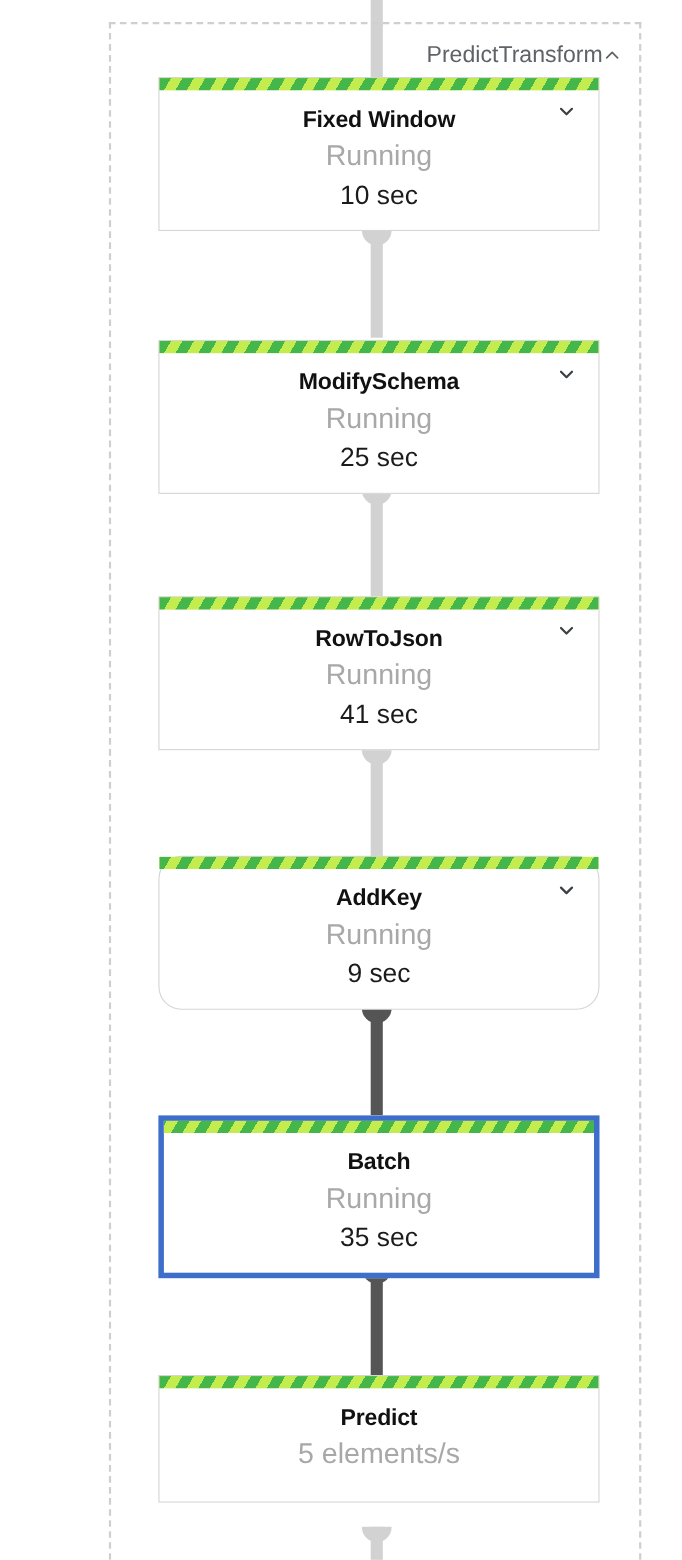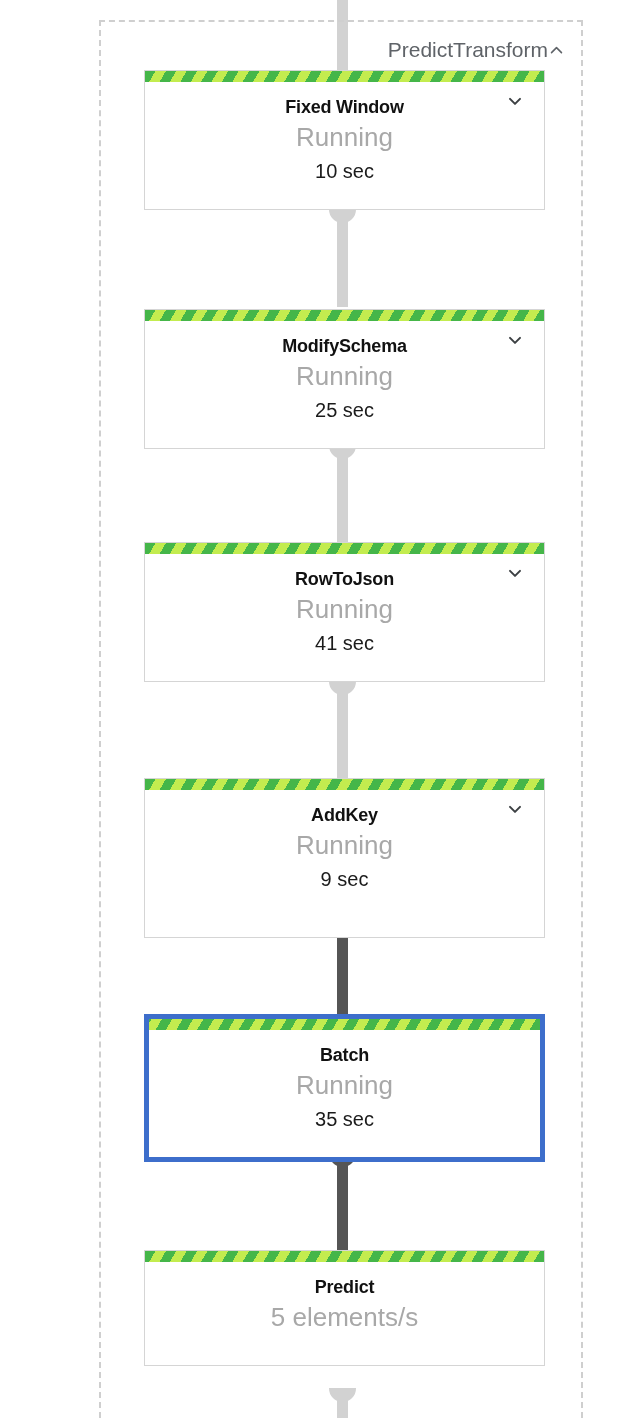--- a/index.html
+++ b/index.html
@@ -116,33 +116,33 @@
       #c3ec4f 9px, #c3ec4f 18px
     );
     background-color: #c3ec4f;
   }
   .node-body {
     position: relative;
     padding: 13px 0 18px 0;
     text-align: center;
   }
   .node-title {
-    font-size: 18px;
+    font-size: 21px;
     font-weight: bold;
     color: #111111;
     line-height: 1.35;
     letter-spacing: -0.2px;
   }
   .node-status {
     font-size: 26px;
     color: #a8a8a8;
     line-height: 1.45;
   }
   .node-time {
-    font-size: 20px;
+    font-size: 24px;
     color: #1b1b1b;
     line-height: 1.45;
   }
   .node-expand {
     position: absolute;
     top: 6px;
     right: 16px;
     width: 26px;
     height: 26px;
     display: flex;
@@ -224,21 +224,21 @@
         <svg viewBox="0 0 24 24" width="20" height="20" aria-hidden="true">
           <path d="M6 9.5 L12 15.5 L18 9.5" fill="none" stroke="#3c4043" stroke-width="2.4" stroke-linecap="round" stroke-linejoin="round"></path>
         </svg>
       </div>
       <div class="node-title">RowToJson</div>
       <div class="node-status">Running</div>
       <div class="node-time">41 sec</div>
     </div>
   </div>
 
-  <div class="node" style="top:778px; height:160px;">
+  <div class="node" style="top:778px; height:140px;border-radius:21px;">
     <div class="node-stripe"></div>
     <div class="node-body">
       <div class="node-expand">
         <svg viewBox="0 0 24 24" width="20" height="20" aria-hidden="true">
           <path d="M6 9.5 L12 15.5 L18 9.5" fill="none" stroke="#3c4043" stroke-width="2.4" stroke-linecap="round" stroke-linejoin="round"></path>
         </svg>
       </div>
       <div class="node-title">AddKey</div>
       <div class="node-status">Running</div>
       <div class="node-time">9 sec</div>

